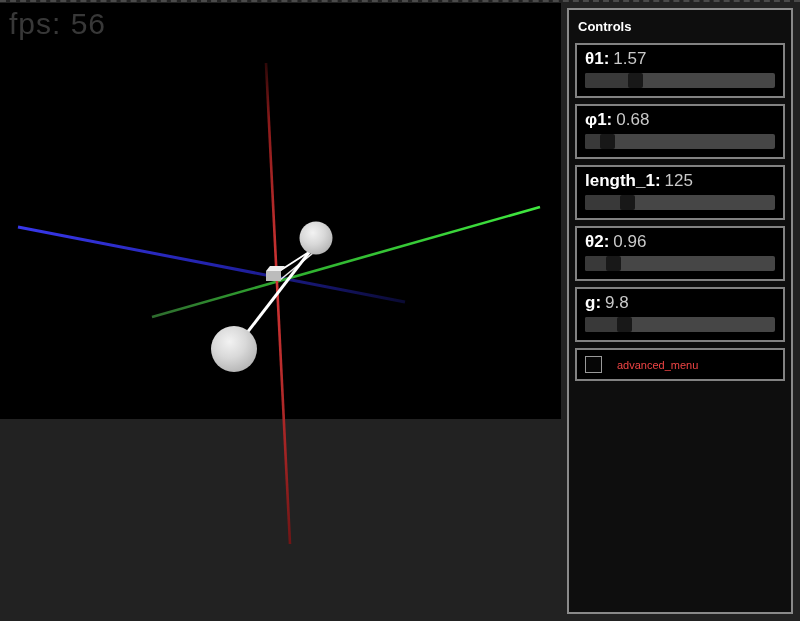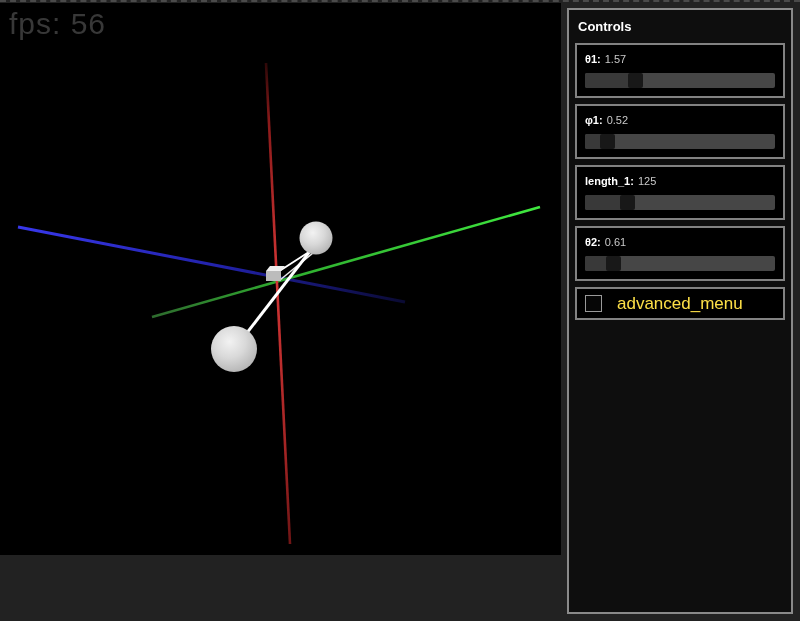--- a/index.html
+++ b/index.html
@@ -10,21 +10,21 @@
     overflow: hidden;
     font-family: "Liberation Sans", sans-serif;
   }
   .top-dashes {
     position: absolute; top: 0; left: 0; width: 800px; height: 0;
     border-top: 2px dashed #4a4a4a;
   }
   
   .sim-canvas {
     position: absolute; left: 0; top: 3px;
-    width: 561px; height: 552px;
+    width: 561px; height: 416px;
     background: #000000;
   }
   .fps {
     position: absolute; left: 9px; top: 4px;
     font-size: 30px; font-weight: 400;
     color: #383838; letter-spacing: 1px;
   }
   .scene-svg { position: absolute; left: 0; top: 0; }
   
   .panel {
@@ -40,21 +40,21 @@
     color: #ffffff; font-size: 13px; font-weight: 700;
     margin: 4px 0 9px 3px;
   }
   .sbox {
     box-sizing: border-box;
     border: 2px solid #828282;
     background: #000000;
     padding: 6px 8px 8px 8px;
     margin-bottom: 6px;
   }
-  .slabel { font-size: 11px; line-height: 16px; white-space: nowrap; }
+  .slabel { font-size: 17px; line-height: 16px; white-space: nowrap; }
   .slabel b { color: #ffffff; font-weight: 700; }
   .slabel span { color: #c9c9c9; font-weight: 400; margin-left: 4px; }
   .track {
     position: relative; margin-top: 6px; height: 15px;
     background: #464646; border-radius: 2px;
   }
   .fill {
     position: absolute; left: 0; top: 0; bottom: 0;
     background: #393939; border-radius: 2px 0 0 2px;
   }
@@ -70,21 +70,21 @@
     display: flex; align-items: center;
     padding: 0 8px;
   }
   .checkbox {
     width: 15px; height: 15px;
     border: 1px solid #999999;
     background: #060606;
     margin-right: 15px;
     flex: 0 0 auto;
   }
-  .cbox-label { color: #fde047; font-size: 17px; }
+  .cbox-label { color: #ef4444; font-size: 11px; }
 </style>
 </head>
 <body>
 
 <div class="top-dashes"></div>
 
 <div class="sim-canvas">
   <svg class="scene-svg" width="561" height="552" viewBox="0 0 561 552">
     <defs>
       <linearGradient id="gradBlue" gradientUnits="userSpaceOnUse" x1="18" y1="224" x2="405" y2="299">
@@ -140,50 +140,59 @@
       <b>θ1:</b><span>1.57</span>
     </div>
     <div class="track">
       <div class="fill" style="width: calc(24.5% + 4.325px);"></div>
       <div class="thumb" style="left: calc(24.5% - 3.675px);"></div>
     </div>
   </div>
 
   <div class="sbox">
     <div class="slabel">
-      <b>φ1:</b><span>0.52</span>
+      <b>φ1:</b><span>0.68</span>
     </div>
     <div class="track">
       <div class="fill" style="width: calc(8.5% + 6.725px);"></div>
       <div class="thumb" style="left: calc(8.5% - 1.275px);"></div>
     </div>
   </div>
 
 
   <div class="sbox">
     <div class="slabel">
       <b>length_1:</b><span>125</span>
     </div>
     <div class="track">
       <div class="fill" style="width: calc(20% + 5px);"></div>
       <div class="thumb" style="left: calc(20% - 3px);"></div>
     </div>
   </div>
 
   <div class="sbox">
     <div class="slabel">
-      <b>θ2:</b><span>0.61</span>
+      <b>θ2:</b><span>0.96</span>
     </div>
     <div class="track">
       <div class="fill" style="width: calc(12.2% + 6.17px);"></div>
       <div class="thumb" style="left: calc(12.2% - 1.83px);"></div>
     </div>
   </div>
 
 
 
 
+  <div class="sbox">
+    <div class="slabel">
+      <b>g:</b><span>9.8</span>
+    </div>
+    <div class="track">
+      <div class="fill" style="width: calc(18.5% + 5.225px);"></div>
+      <div class="thumb" style="left: calc(18.5% - 2.775px);"></div>
+    </div>
+  </div>
 
   <div class="cbox">
     <div class="checkbox"></div>
     <div class="cbox-label">advanced_menu</div>
   </div>
 </div>
 
 </body></html>

